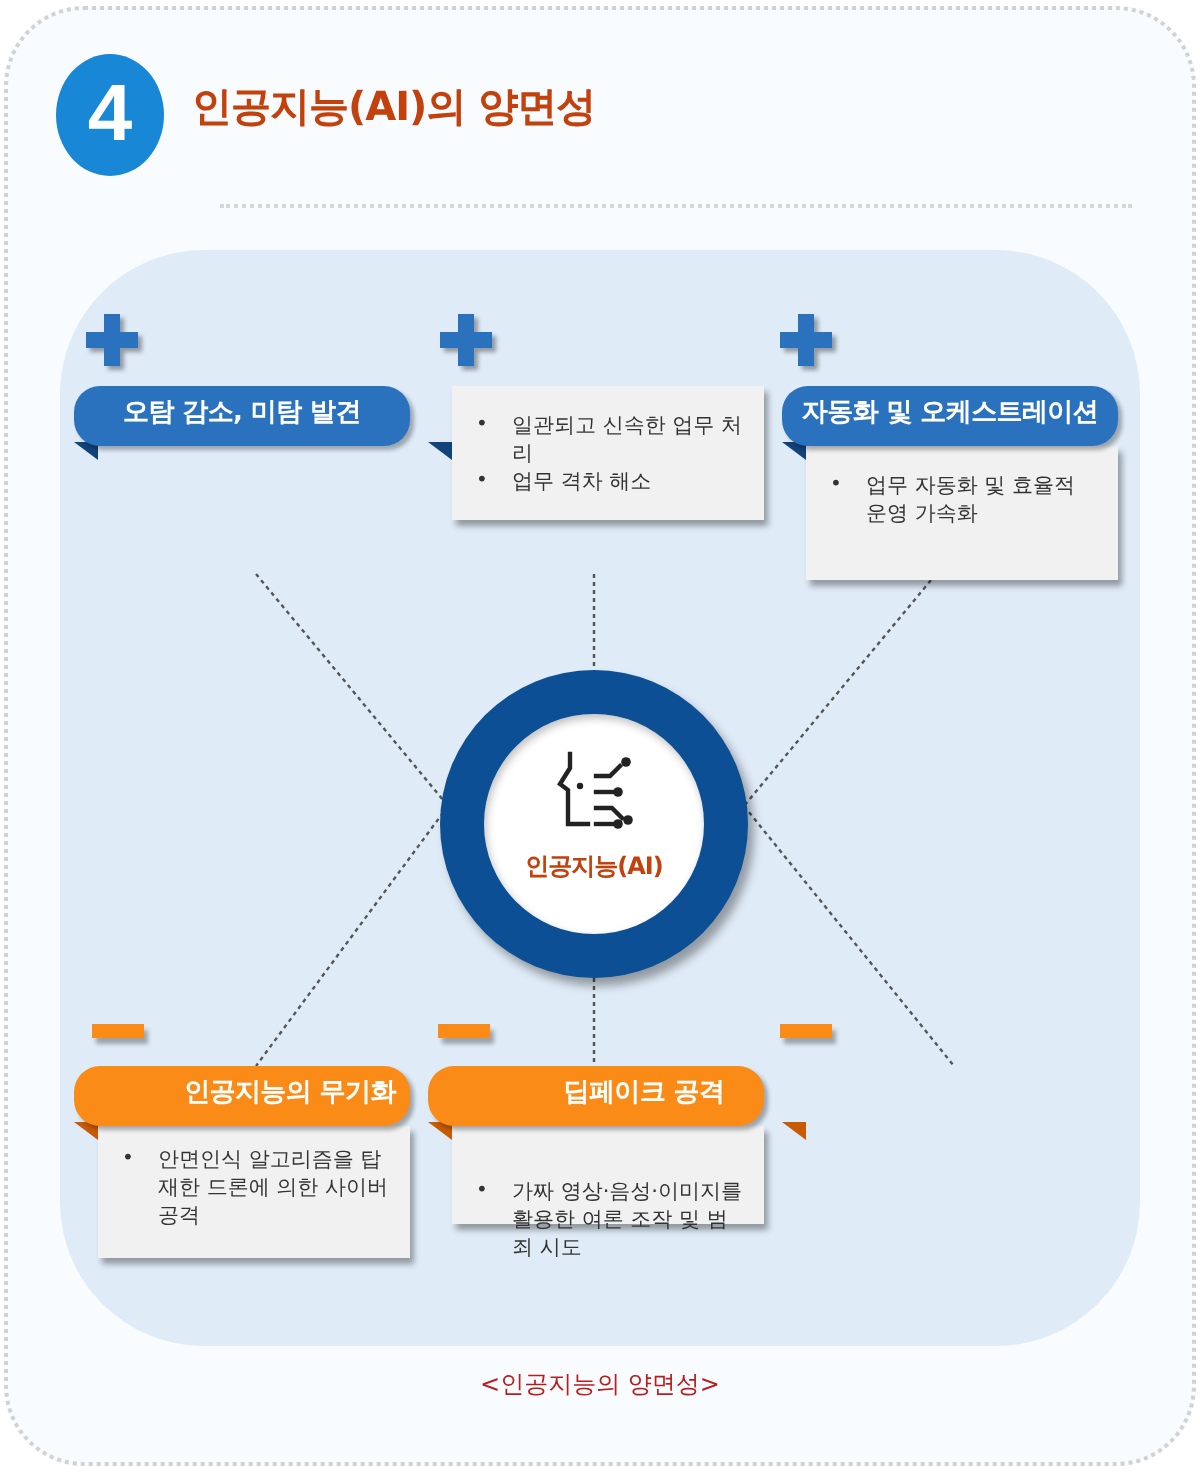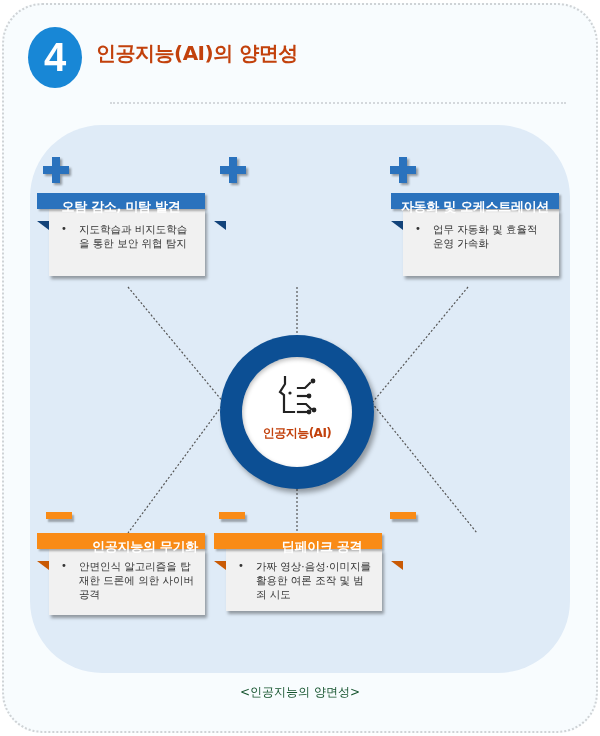--- a/index.html
+++ b/index.html
@@ -37,24 +37,25 @@
     }
     .plus::before, .plus::after { content: ""; position: absolute; background: #2a72bd; }
     .plus::before { left: 9px; top: 0; width: 8px; height: 26px; }
     .plus::after { left: 0; top: 9px; width: 26px; height: 8px; }
     .minus {
       position: absolute; width: 26px; height: 7px; background: #f98b16;
       box-shadow: 2px 3px 2px rgba(0,0,0,0.3);
     }
     .box { position: absolute; }
     .box .head {
-      position: relative; height: 16px; color: #fff; font-weight: bold;
+      position: relative; height: 30px; color: #fff; font-weight: bold;
       font-size: 13px; text-align: center; line-height: 28px;
       box-shadow: 2px 2px 2px rgba(0,0,0,0.3); z-index: 2;
       letter-spacing: -0.3px;
+      border-radius: 13px;
     }
     .box.blue .head { background: #2a72bd; }
     .box.orange .head { background: #f98b16; padding-left: 48px; }
     .box .fold {
       position: absolute; left: 0; top: 28px; width: 0; height: 0;
       border-top: 9px solid #12437a; border-left: 12px solid transparent;
       z-index: 1;
     }
     .box.orange .fold { border-top-color: #c95a05; }
     .box .body {
@@ -78,21 +79,21 @@
       border-radius: 50%; background: #fff;
       box-shadow: inset 1px 2px 4px rgba(0,0,0,0.25);
     }
     .center-icon { position: absolute; left: 34px; top: 17px; width: 46px; height: 42px; }
     .center-label {
       position: absolute; left: 0; top: 68px; width: 110px; text-align: center;
       font-size: 12px; font-weight: bold; color: #c2410c; letter-spacing: -0.5px;
     }
     .caption {
       position: absolute; left: 0; top: 684px; width: 600px; text-align: center;
-      font-size: 12px; color: #14532d;
+      font-size: 12px; color: #b91c1c;
     }
   </style>
 </head>
 <body>
 
 <div class="card"></div>
 
 <div class="badge">4</div>
 <div class="title">인공지능(AI)의 양면성</div>
 <div class="divider"></div>
@@ -110,29 +111,30 @@
   </g>
 </svg>
 
 <div class="plus" style="left:43px; top:157px;"></div>
 <div class="plus" style="left:220px; top:157px;"></div>
 <div class="plus" style="left:390px; top:157px;"></div>
 
 <div class="box blue" style="left:37px; top:193px; width:168px;">
   <div class="head">오탐 감소, 미탐 발견</div>
   <div class="fold"></div>
-  <div class="body">
-    <ul>
-      <li>지도학습과 비지도학습을 통한 보안 위협 탐지</li>
-    </ul>
-  </div>
 </div>
 
 <div class="box blue" style="left:214px; top:193px; width:168px;">
   <div class="fold"></div>
+  <div class="body">
+    <ul>
+      <li>일관되고 신속한 업무 처리</li>
+      <li>업무 격차 해소</li>
+    </ul>
+  </div>
 </div>
 
 <div class="box blue" style="left:391px; top:193px; width:168px;">
   <div class="head">자동화 및 오케스트레이션</div>
   <div class="fold"></div>
   <div class="body">
     <ul>
       <li>업무 자동화 및 효율적 운영 가속화</li>
     </ul>
   </div>
@@ -170,21 +172,21 @@
   <div class="body" style="height:66px; padding-top:10px;">
     <ul>
       <li>안면인식 알고리즘을 탑재한 드론에 의한 사이버 공격</li>
     </ul>
   </div>
 </div>
 
 <div class="box orange" style="left:214px; top:533px; width:168px;">
   <div class="head">딥페이크 공격</div>
   <div class="fold"></div>
-  <div class="body" style="height:62px; padding-top:10px;">
+  <div class="body" style="height:49px; padding-top:26px;">
     <ul>
       <li>가짜 영상·음성·이미지를 활용한 여론 조작 및 범죄 시도</li>
     </ul>
   </div>
 </div>
 
 <div class="box orange" style="left:391px; top:533px; width:168px;">
   <div class="fold"></div>
 </div>
 

